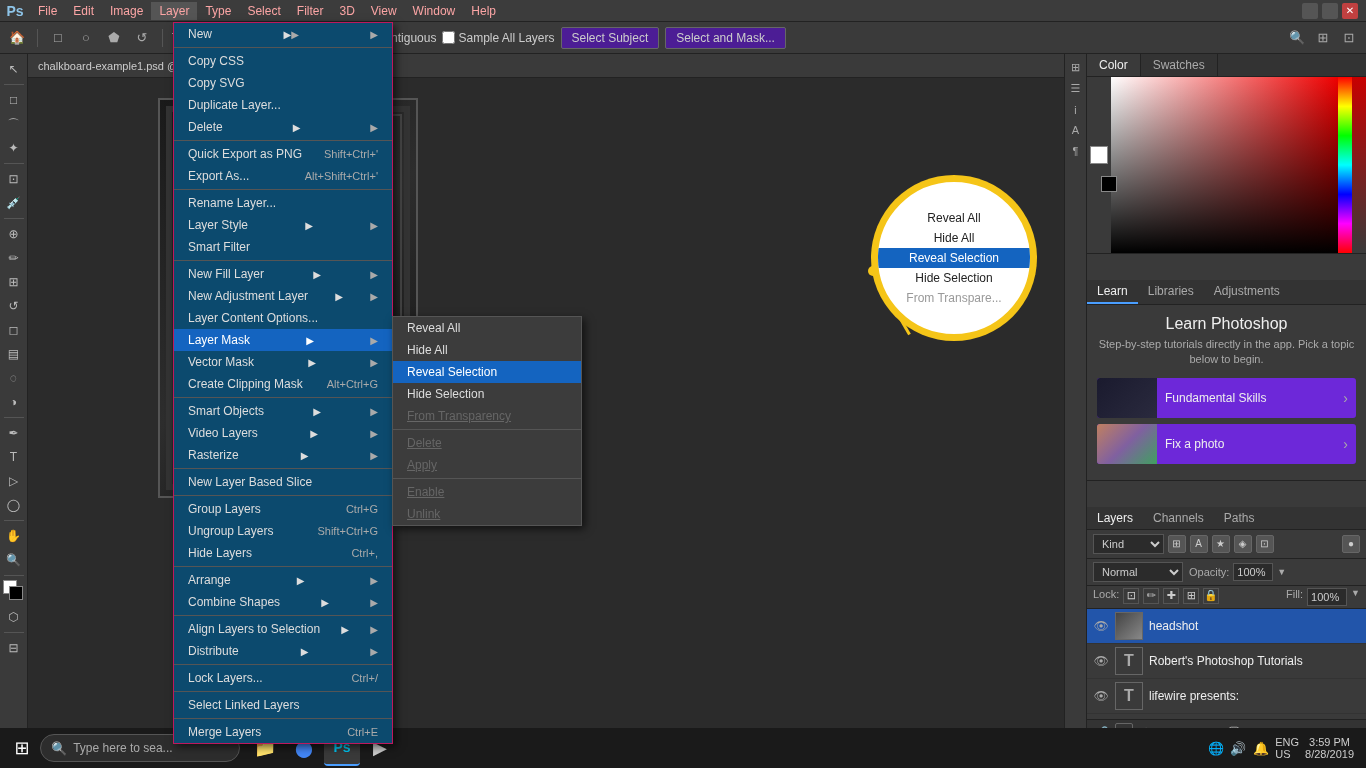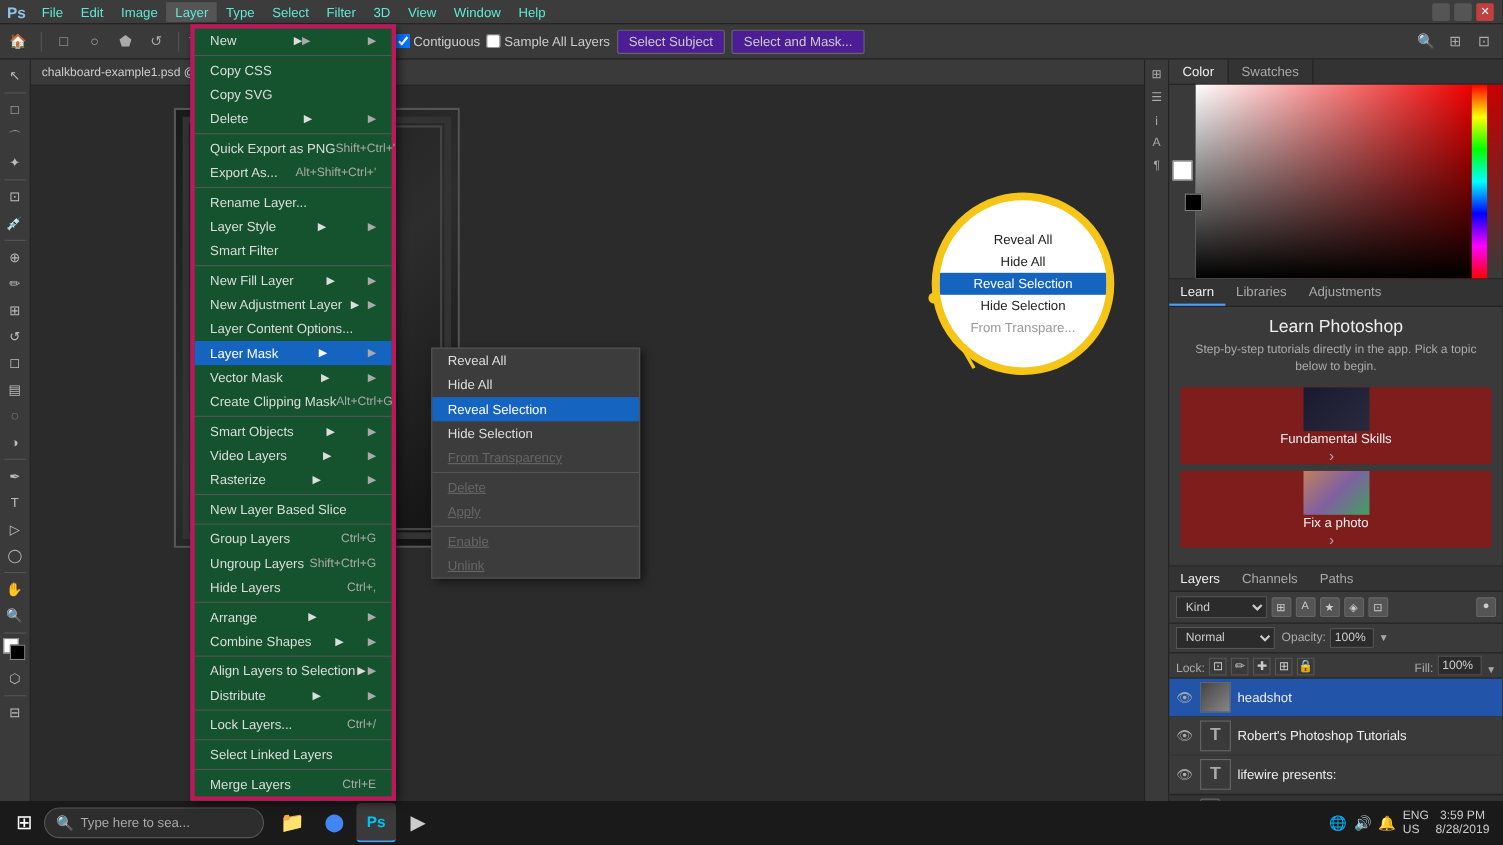--- a/index.html
+++ b/index.html
@@ -28,21 +28,21 @@
       display: flex;
       align-items: center;
       justify-content: center;
       color: #8ec4e8;
       font-size: 14px;
       font-weight: bold;
     }
     .menu-bar-item {
       padding: 2px 8px;
       cursor: pointer;
-      color: #5eead4;
+      color: #fca5a5;
       font-size: 12px;
       text-align: center;
     }
     .menu-bar-item.active { background: #555; }
 
     
     .top-toolbar {
       height: 32px;
       background: #3a3a3a;
       display: flex;
@@ -159,25 +159,26 @@
       text-align: center;
     }
     .zoom-menu-item.selected {
       background: #1464c0;
       color: #fff;
     }
     .zoom-menu-item.disabled { color: #999; }
 
     
     .right-panel {
-      width: 304px;
+      width: 280px;
       background: #3a3a3a;
       border-left: 1px solid #222;
       display: flex;
       flex-direction: column;
+      gap: 26px;
     }
 
     
     .right-top {
       height: 200px;
       border-bottom: 1px solid #222;
       display: flex;
       flex-direction: column;
     }
     .panel-tabs {
@@ -242,26 +243,25 @@
     .learn-tab.active { color: #eee; border-bottom: 2px solid #4a9eff; }
     .learn-content {
       padding: 10px;
       text-align: center;
     }
     .learn-title { font-size: 16px; color: #eee; margin-bottom: 4px; }
     .learn-subtitle { font-size: 11px; color: #aaa; margin-bottom: 10px; line-height: 1.4; }
     .learn-card {
       display: flex;
       align-items: center;
-      background: #7f1d1d;
+      background: #6d28d9;
       border-radius: 3px;
       margin-bottom: 6px;
       overflow: hidden;
       cursor: pointer;
-      flex-direction: column;
     }
     .learn-card-thumb {
       width: 60px; height: 40px;
       flex-shrink: 0;
     }
     .learn-card-dark { background: linear-gradient(135deg, #1a1a2e, #2a2a3e); }
     .learn-card-bright { background: linear-gradient(135deg, #c08060, #8060a0, #40a060); }
     .learn-card-label {
       flex: 1;
       padding: 0 8px;
@@ -343,21 +343,21 @@
       width: 40px;
       background: #2b2b2b;
       border: 1px solid #555;
       color: #ccc;
       height: 18px;
       padding: 0 3px;
       font-size: 11px;
     }
     .layers-lock-row {
       display: flex;
-      align-items: flex-end;
+      align-items: flex-start;
       padding: 2px 6px;
       gap: 4px;
       border-bottom: 1px solid #222;
       font-size: 11px;
       color: #aaa;
     }
     .layers-lock-icon {
       width: 16px; height: 16px;
       display: flex; align-items: center; justify-content: center;
       font-size: 11px;
@@ -459,23 +459,23 @@
       position: absolute;
       bottom: 0;
       left: 0; right: 0;
     }
 
     
     .dropdown-menu {
       position: absolute;
       left: 173px;
       top: 22px;
-      width: 187px;
-      background: #14532d;
-      border: 4px solid #be185d;
+      width: 220px;
+      background: #0c4a6e;
+      border: 1px solid #be185d;
       z-index: 1000;
       box-shadow: 3px 3px 8px rgba(0,0,0,0.6);
       font-size: 12px;
     }
     .menu-item {
       padding: 4px 14px 4px 14px;
       color: #ddd;
       cursor: pointer;
       display: flex;
       align-items: center;
@@ -818,20 +818,21 @@
 </div>
 
 <div class="dropdown-menu" style="top:22px;left:173px;">
   <div class="menu-item has-submenu">
       <span>New</span>
       <span class="menu-item has-submenu" style="font-size:10px;padding:0;">▶</span>
     </div>
   <div class="menu-sep"></div>
   <div class="menu-item">Copy CSS</div>
   <div class="menu-item">Copy SVG</div>
+  <div class="menu-item">Duplicate Layer...</div>
   <div class="menu-item has-submenu">
       <span>Delete</span>
       <span style="font-size:10px;">▶</span>
     </div>
   <div class="menu-sep"></div>
   <div class="menu-item">
       <span>Quick Export as PNG</span>
       <span class="shortcut">Shift+Ctrl+'</span>
     </div>
   <div class="menu-item">

